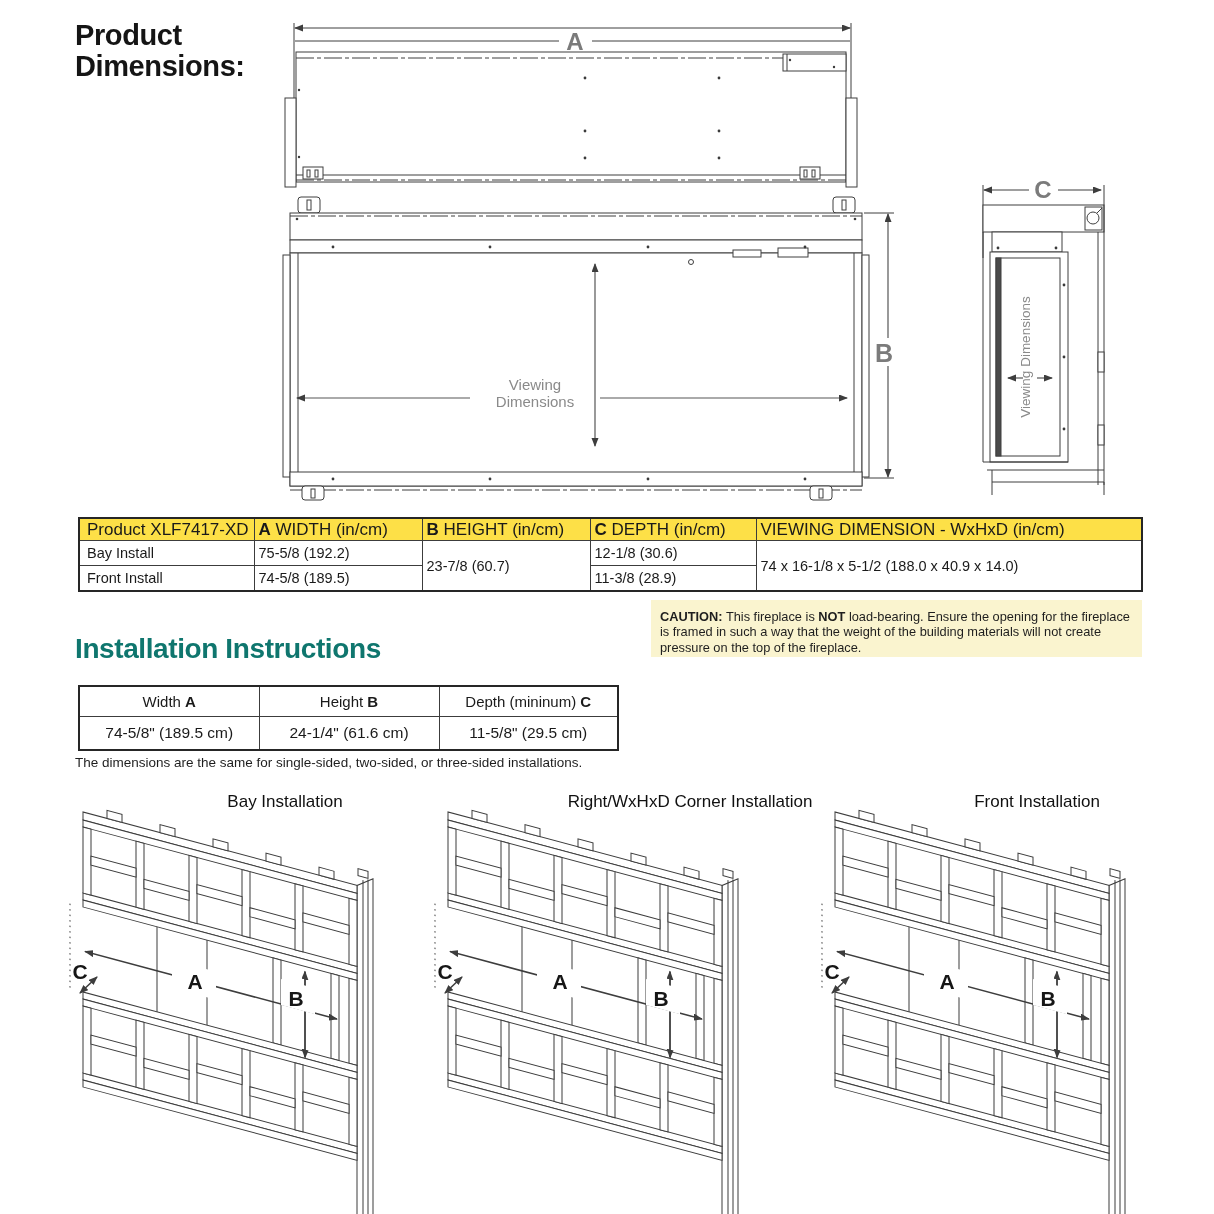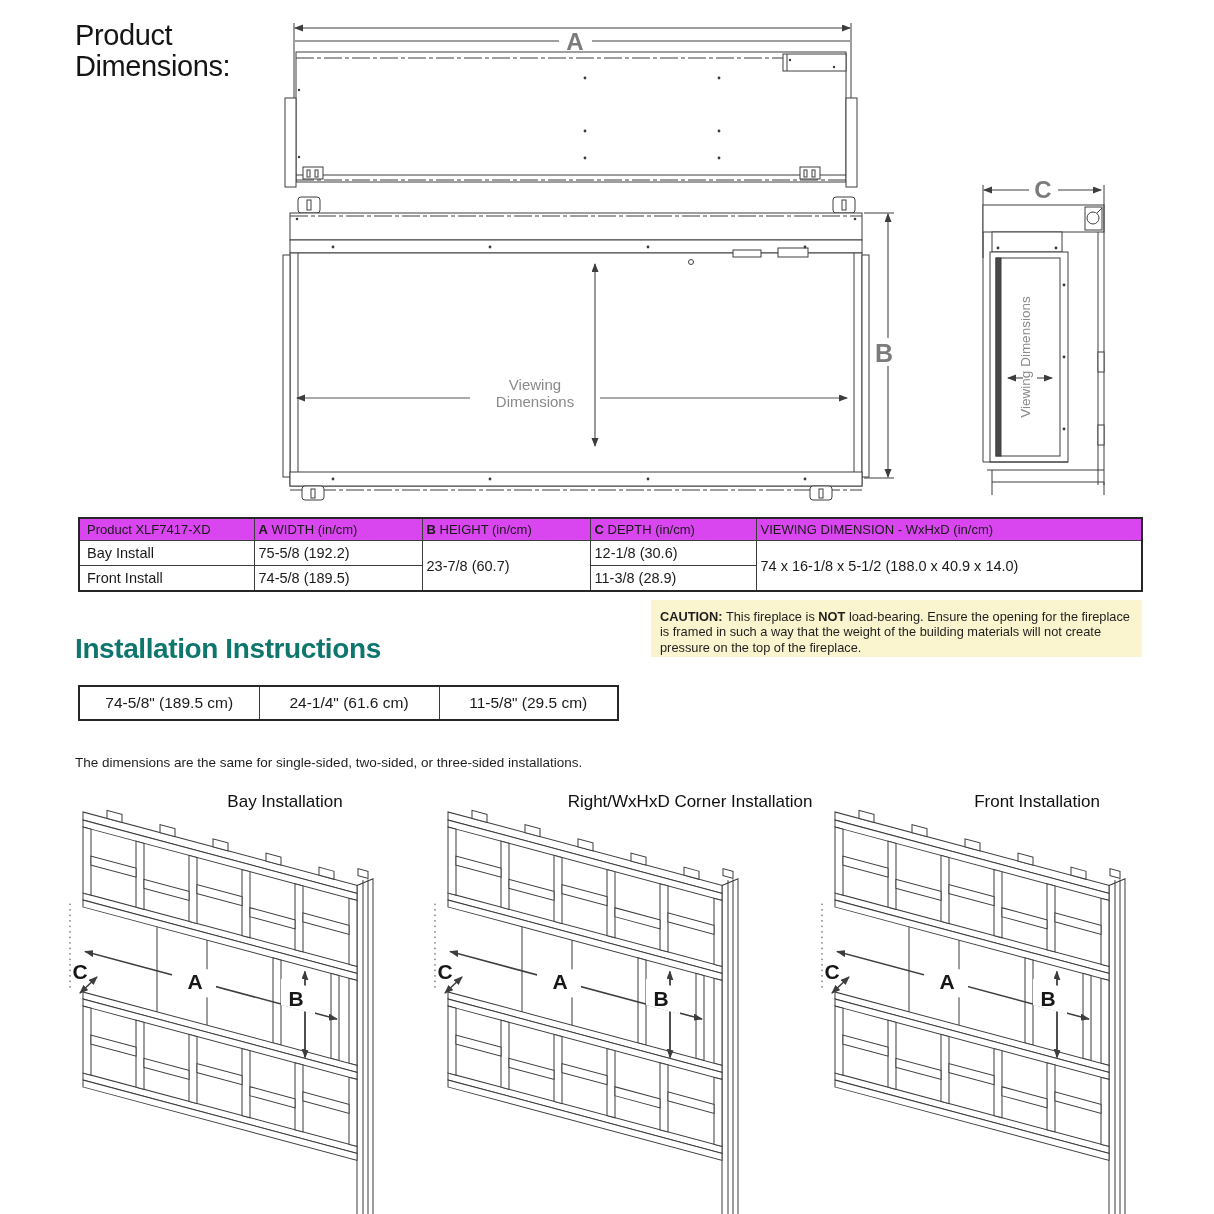--- a/index.html
+++ b/index.html
@@ -3,31 +3,31 @@
 <meta charset="utf-8">
 <style>
   html,body{margin:0;padding:0;}
   body{
     width:1214px;height:1214px;position:relative;background:#ffffff;
     font-family:"Liberation Sans", sans-serif;color:#1a1a1a;overflow:hidden;
   }
   .abs{position:absolute;}
   
   .h-main{
-    left:75px;top:20px;font-size:29px;font-weight:normal;line-height:31px;
+    left:75px;top:20px;font-size:29px;font-weight:bold;line-height:31px;
     letter-spacing:-0.4px;color:#151515;
   }
   .h-section{
     left:75px;top:633px;font-size:28px;font-weight:bold;letter-spacing:-0.4px;color:#0f766e;
   }
   
   table{border-collapse:collapse;table-layout:fixed;}
   .ptable{left:78px;top:517px;width:1063px;font-size:14.5px;}
   .ptable th,.ptable td{border:1px solid #3c3c3c;text-align:left;padding:0 4px;overflow:hidden;white-space:nowrap;}
-  .ptable th{background:#d946ef;font-weight:normal;font-size:13px;height:21px;}
+  .ptable th{background:#fde047;font-weight:normal;font-size:17px;height:21px;}
   .ptable td{height:24px;background:#fff;}
   .ptable .c-left{text-align:left;padding-left:7px;}
   .ptable{border:2px solid #262626;}
   .b{font-weight:bold;}
   
   .itable{left:78px;top:685px;width:539px;font-size:15px;}
   .itable th,.itable td{border:1px solid #3c3c3c;text-align:center;background:#fff;padding:0 4px;white-space:nowrap;}
   .itable th{font-weight:normal;height:29px;}
   .itable td{height:32px;font-size:15.5px;}
   .itable{border:2px solid #262626;}
@@ -321,20 +321,25 @@
 
 <div class="abs h-section">Installation Instructions</div>
 
 <table class="abs itable">
   <colgroup>
       <col style="width:180px">
       <col style="width:180px">
       <col style="width:179px">
     </colgroup>
   <tbody>
+      <tr>
+    <th><span>Width </span><span class="b">A</span></th>
+    <th><span>Height </span><span class="b">B</span></th>
+    <th><span>Depth (mininum) </span><span class="b">C</span></th>
+  </tr>
   <tr>
     <td>74-5/8" (189.5 cm)</td>
     <td>24-1/4" (61.6 cm)</td>
     <td>11-5/8" (29.5 cm)</td>
   </tr>
 </tbody>
   </table>
 
 <div class="abs install-note">The dimensions are the same for single-sided, two-sided, or three-sided installations.</div>
 

